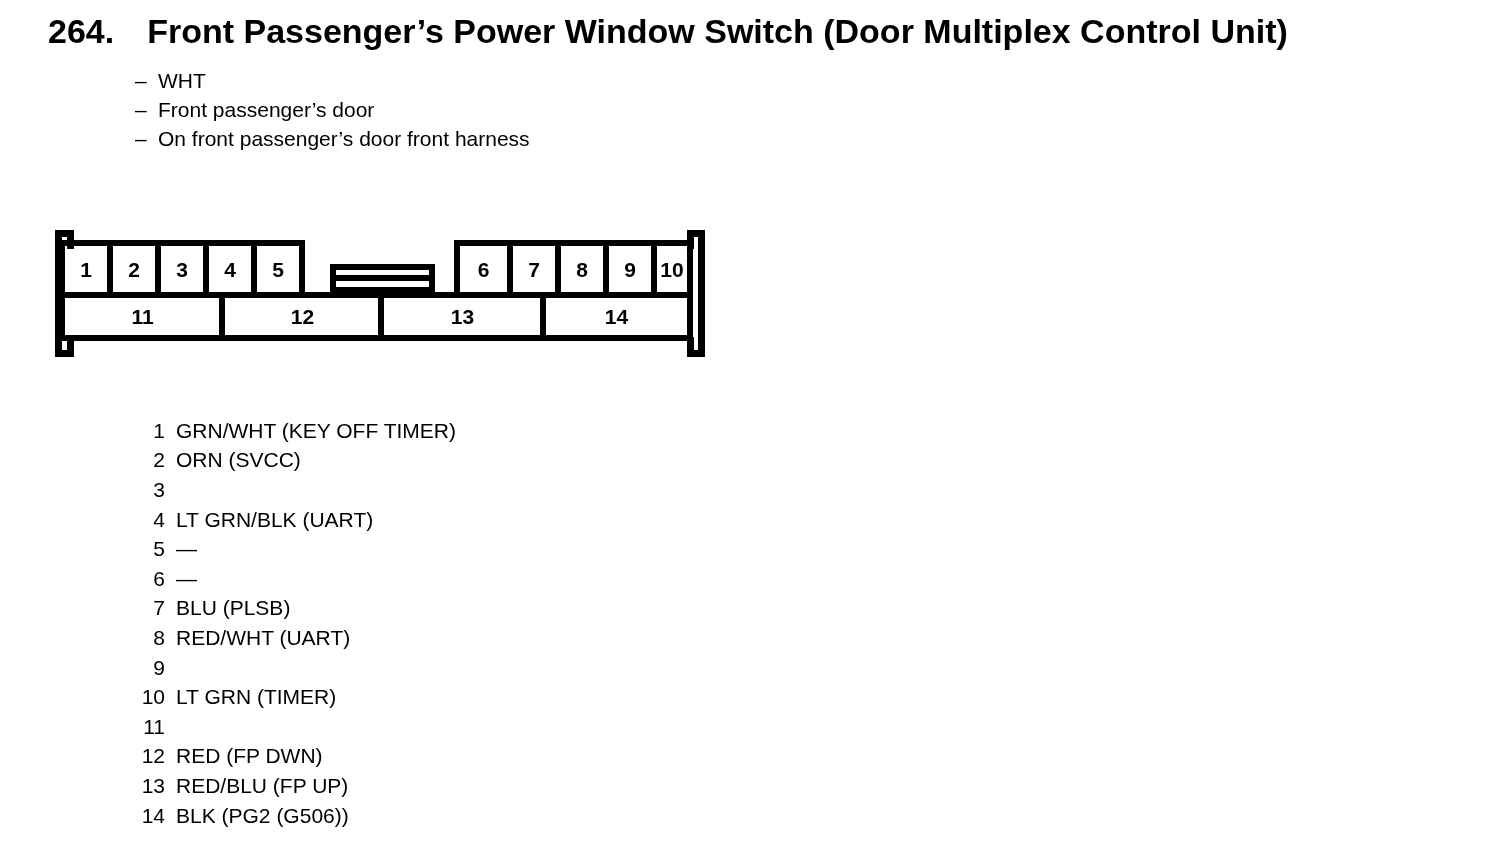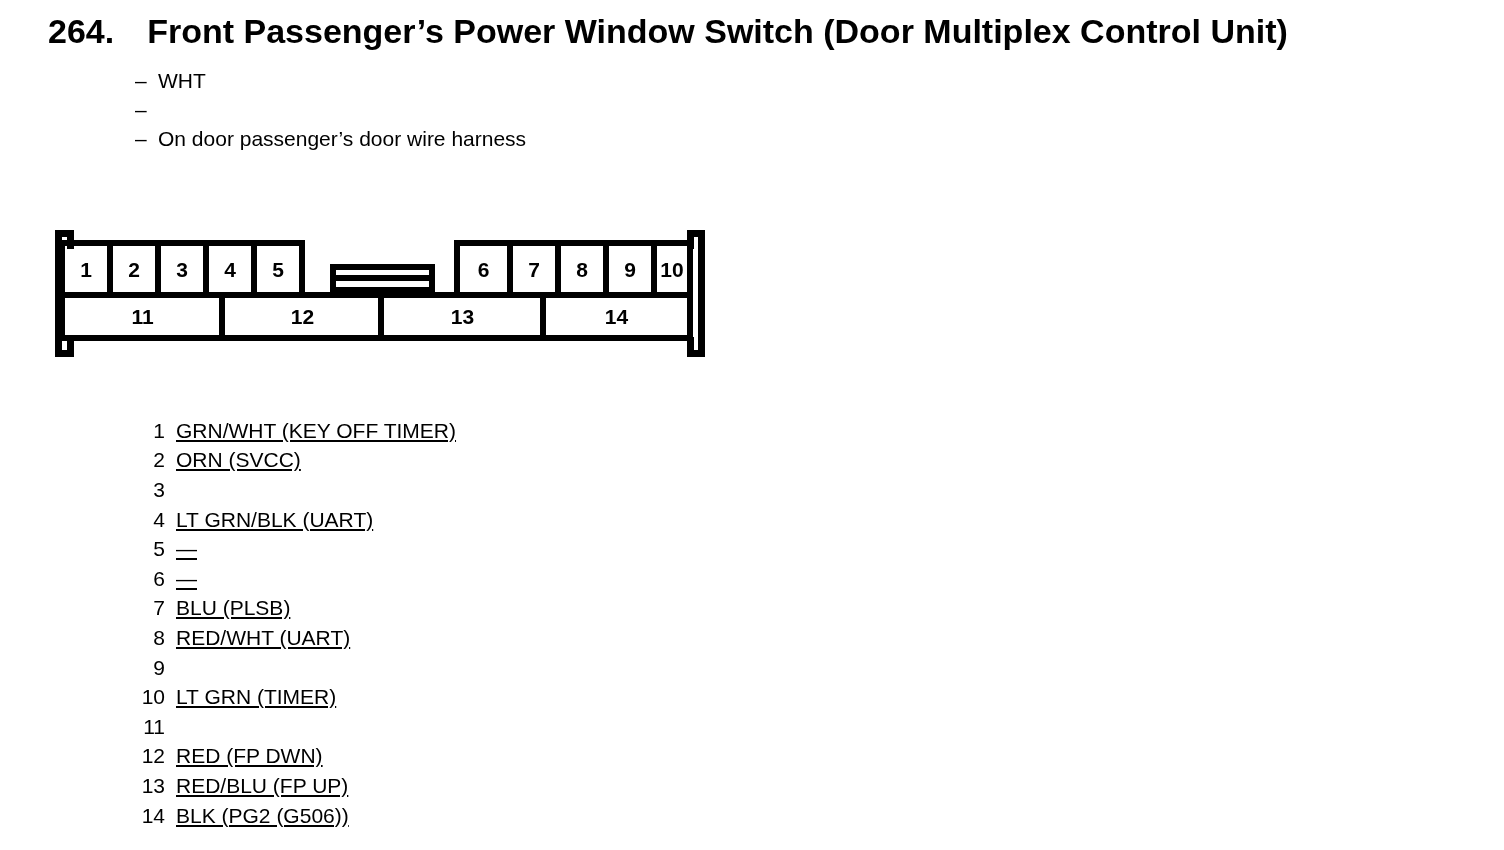--- a/index.html
+++ b/index.html
@@ -71,43 +71,43 @@
   }
   .pin-num {
     display: inline-block;
     width: 25px;
     flex: 0 0 25px;
     text-align: right;
     margin-right: 11px;
   }
   .pin-desc {
     white-space: pre;
-    text-decoration: underline;
   }
 </style>
 </head>
 <body>
 
 <div class="page">
 
   <div class="title">
     <span class="num">264.</span><span>Front Passenger’s Power Window Switch (Door Multiplex Control Unit)</span>
   </div>
 
   <div class="notes">
     <div class="note-line">
       <span class="note-dash">–</span>
       <span>WHT</span>
     </div>
     <div class="note-line">
       <span class="note-dash">–</span>
+      <span>Front passenger’s door</span>
     </div>
     <div class="note-line">
       <span class="note-dash">–</span>
-      <span>On door passenger’s door wire harness</span>
+      <span>On front passenger’s door front harness</span>
     </div>
   </div>
 
   <svg class="connector" width="660" height="150" viewBox="0 0 660 150">
 
     <path d="M20,27 L20,11 L8.5,11 L8.5,131 L20,131 L20,115" fill="none" stroke="#000" stroke-width="7" shape-rendering="crispEdges"></path>
 
     <path d="M640,27 L640,11 L651.5,11 L651.5,131 L640,131 L640,115" fill="none" stroke="#000" stroke-width="7" shape-rendering="crispEdges"></path>
 
     <rect x="12" y="21" width="240" height="52" fill="none" stroke="#000" stroke-width="6" shape-rendering="crispEdges"></rect>

